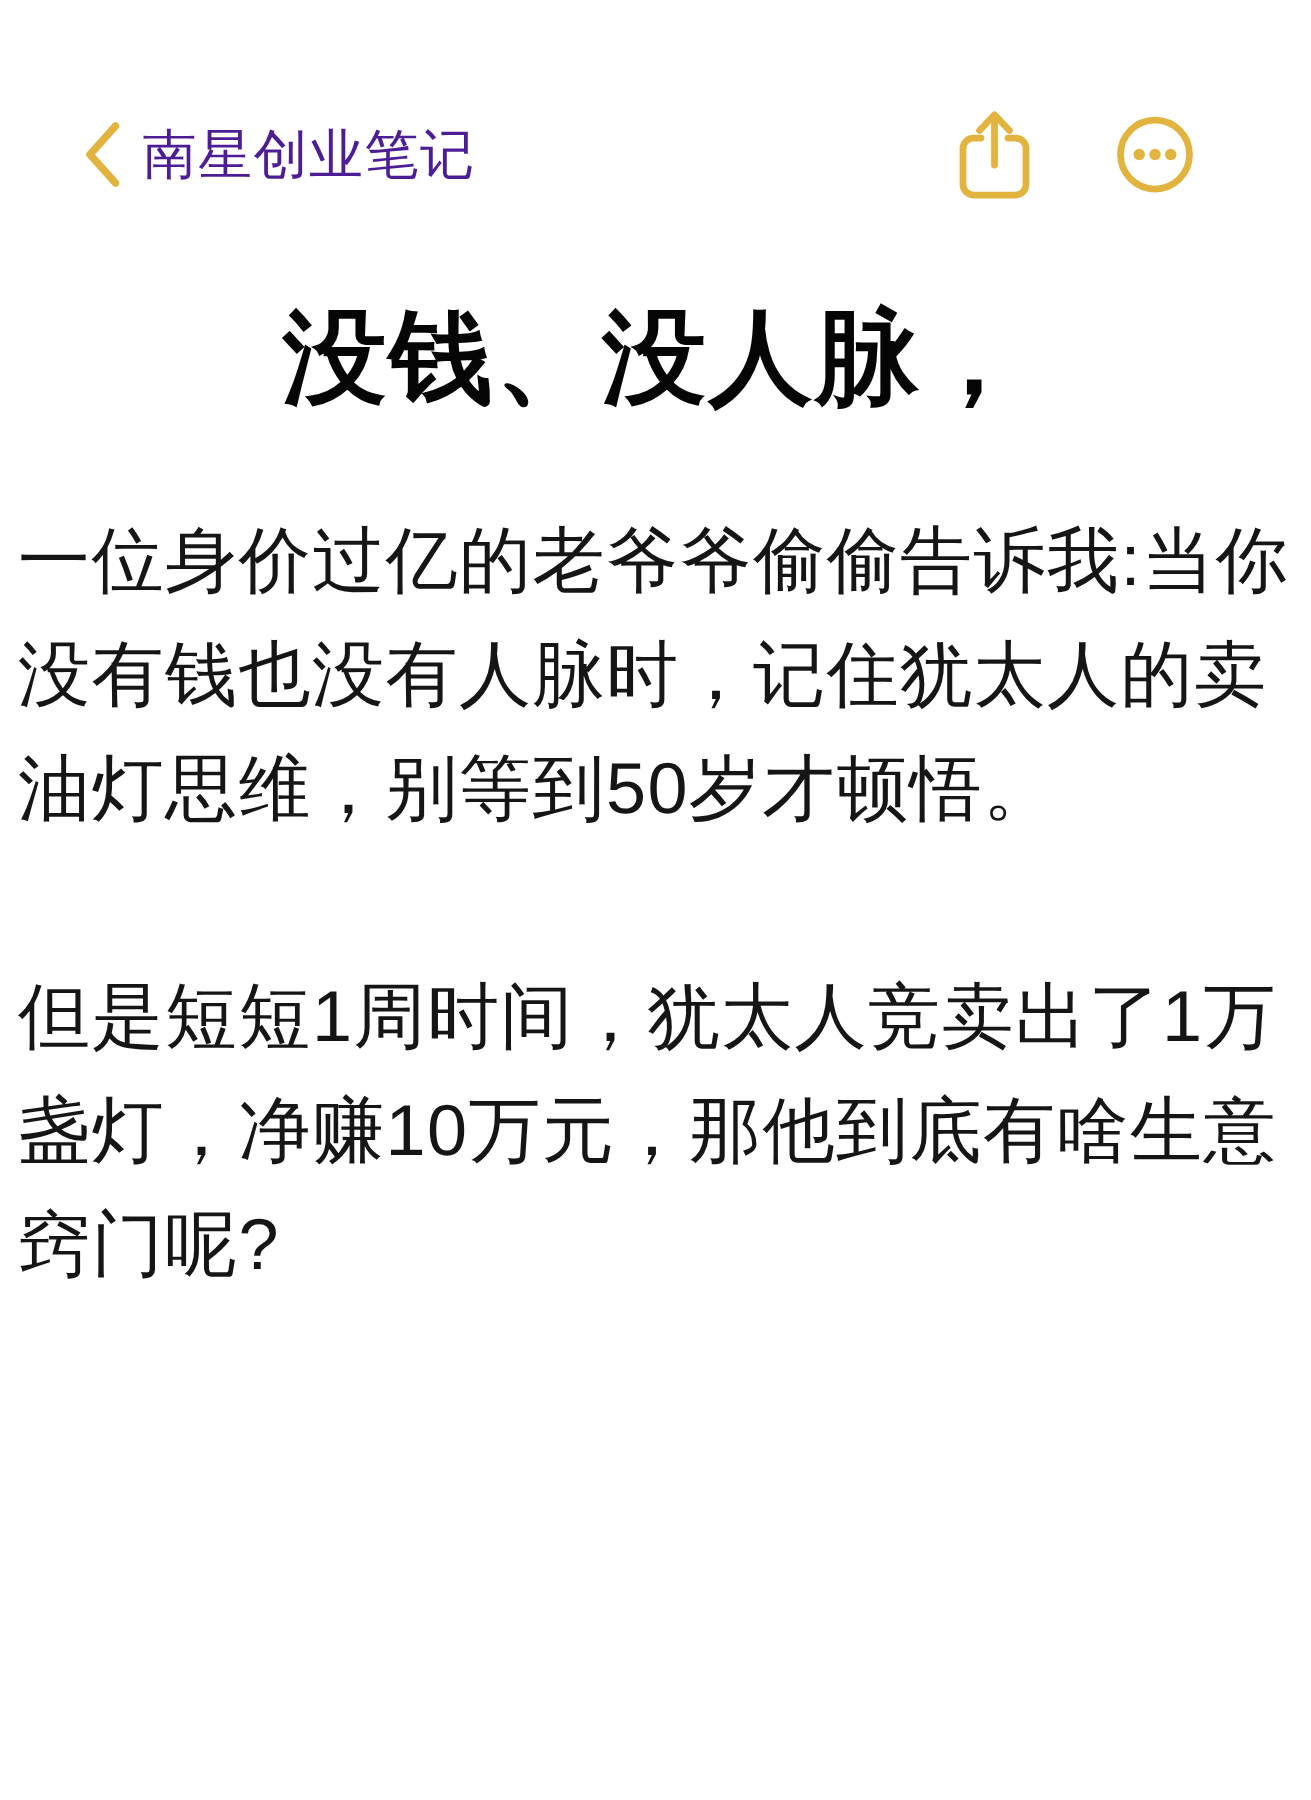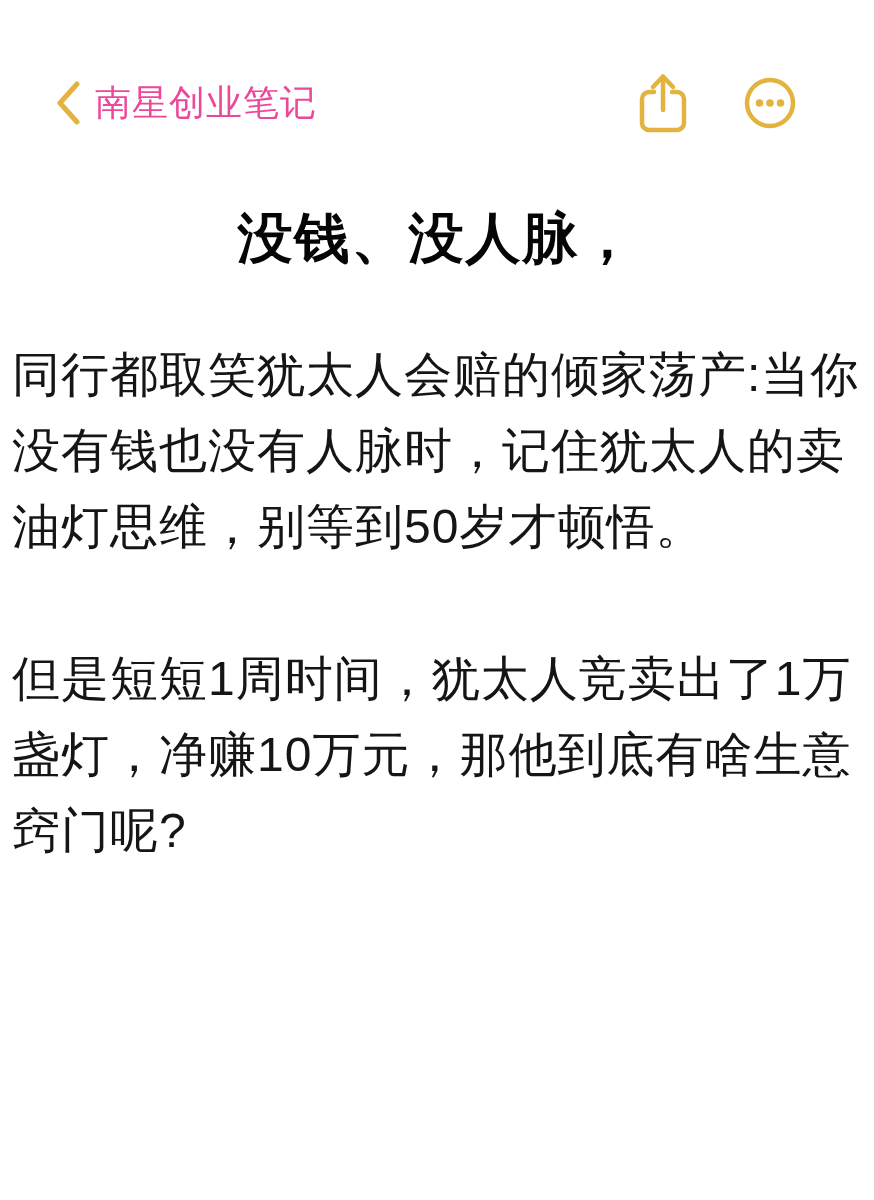--- a/index.html
+++ b/index.html
@@ -24,21 +24,21 @@
     display: flex;
     align-items: center;
     justify-content: space-between;
   }
   .back-btn {
     display: flex;
     align-items: center;
     gap: 14px;
     background: none;
     border: none;
-    color: #ec4899;
+    color: #4c1d95;
     font-size: 36px;
     font-family: inherit;
     cursor: pointer;
     padding: 0;
     letter-spacing: 1px;
   }
   .back-btn svg { display: block; }
   .nav-actions {
     display: flex;
     align-items: center;
@@ -56,21 +56,21 @@
   
   .note {
     position: absolute;
     top: 186px;
     left: 0;
     right: 0;
     padding: 0 12px;
   }
   .note-title {
     text-align: center;
-    font-size: 55px;
+    font-size: 69px;
     line-height: 105px;
     font-weight: 900;
     color: #050505;
     letter-spacing: 2px;
   }
   .note-body {
     margin-top: 46px;
     font-size: 48px;
     line-height: 76px;
     font-weight: 400;
@@ -118,18 +118,18 @@
       </button>
     </div>
   </header>
 
   <main class="note">
     <h1 class="note-title">
       <span>没钱、没人脉，</span><br>
     </h1>
 
     <div class="note-body">
-      <p>同行都取笑犹太人会赔的倾家荡产:当你没有钱也没有人脉时，记住犹太人的卖油灯思维，别等到50岁才顿悟。</p>
+      <p>一位身价过亿的老爷爷偷偷告诉我:当你没有钱也没有人脉时，记住犹太人的卖油灯思维，别等到50岁才顿悟。</p>
       <p class="gap-above">但是短短1周时间，犹太人竞卖出了1万盏灯，净赚10万元，那他到底有啥生意窍门呢?</p>
     </div>
   </main>
 
 </div>
 
 </body></html>

